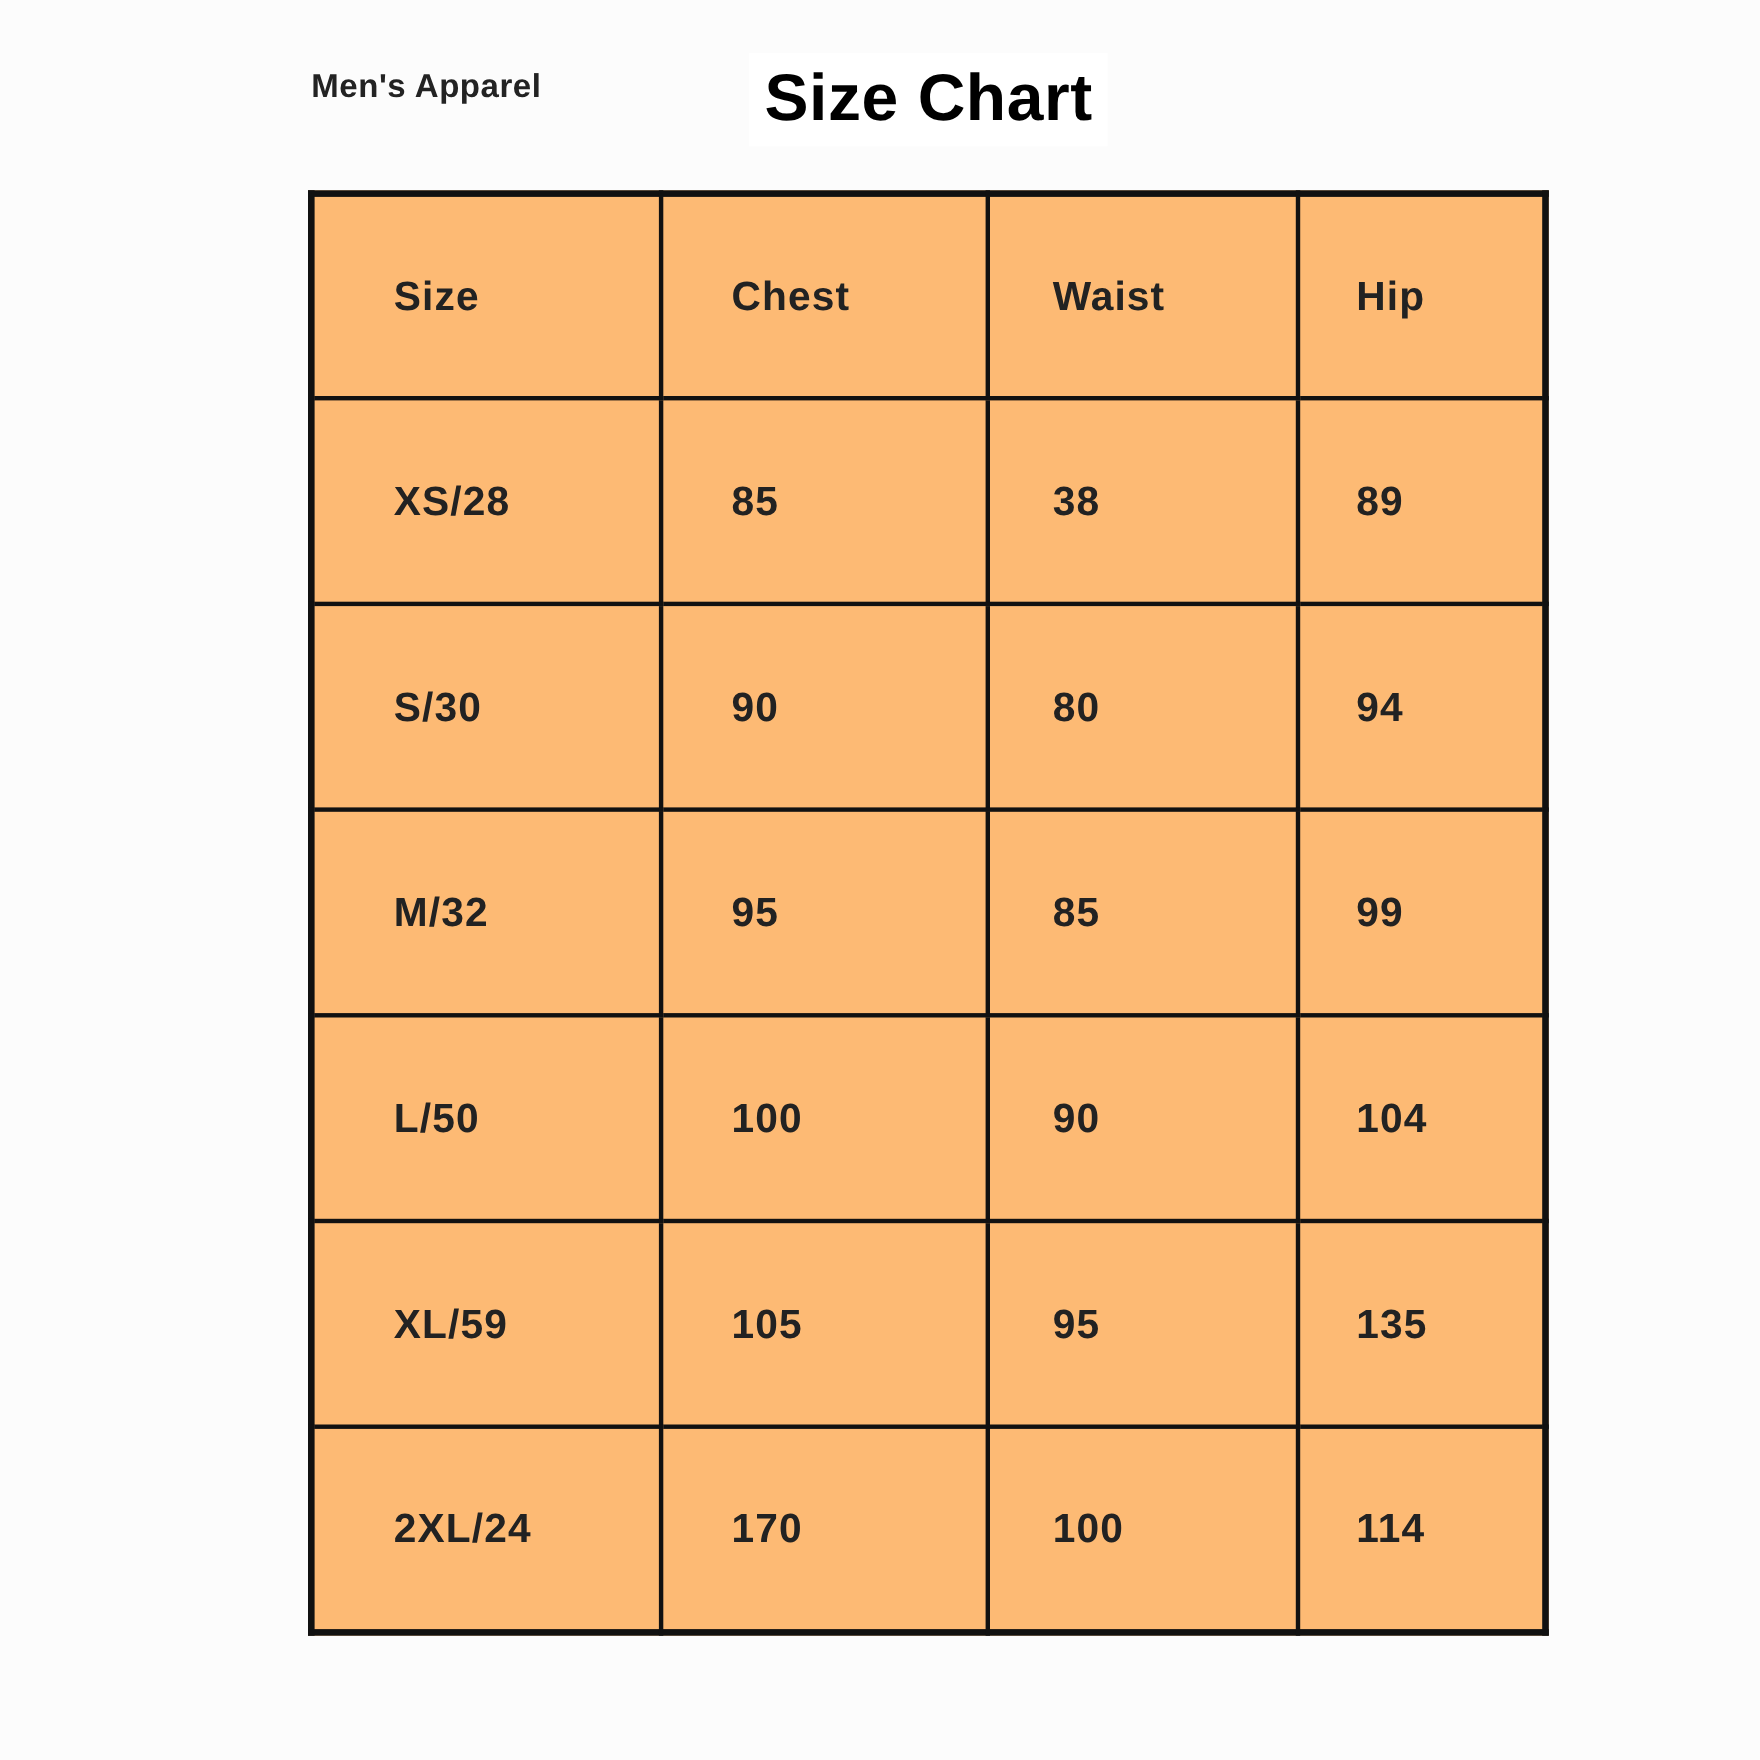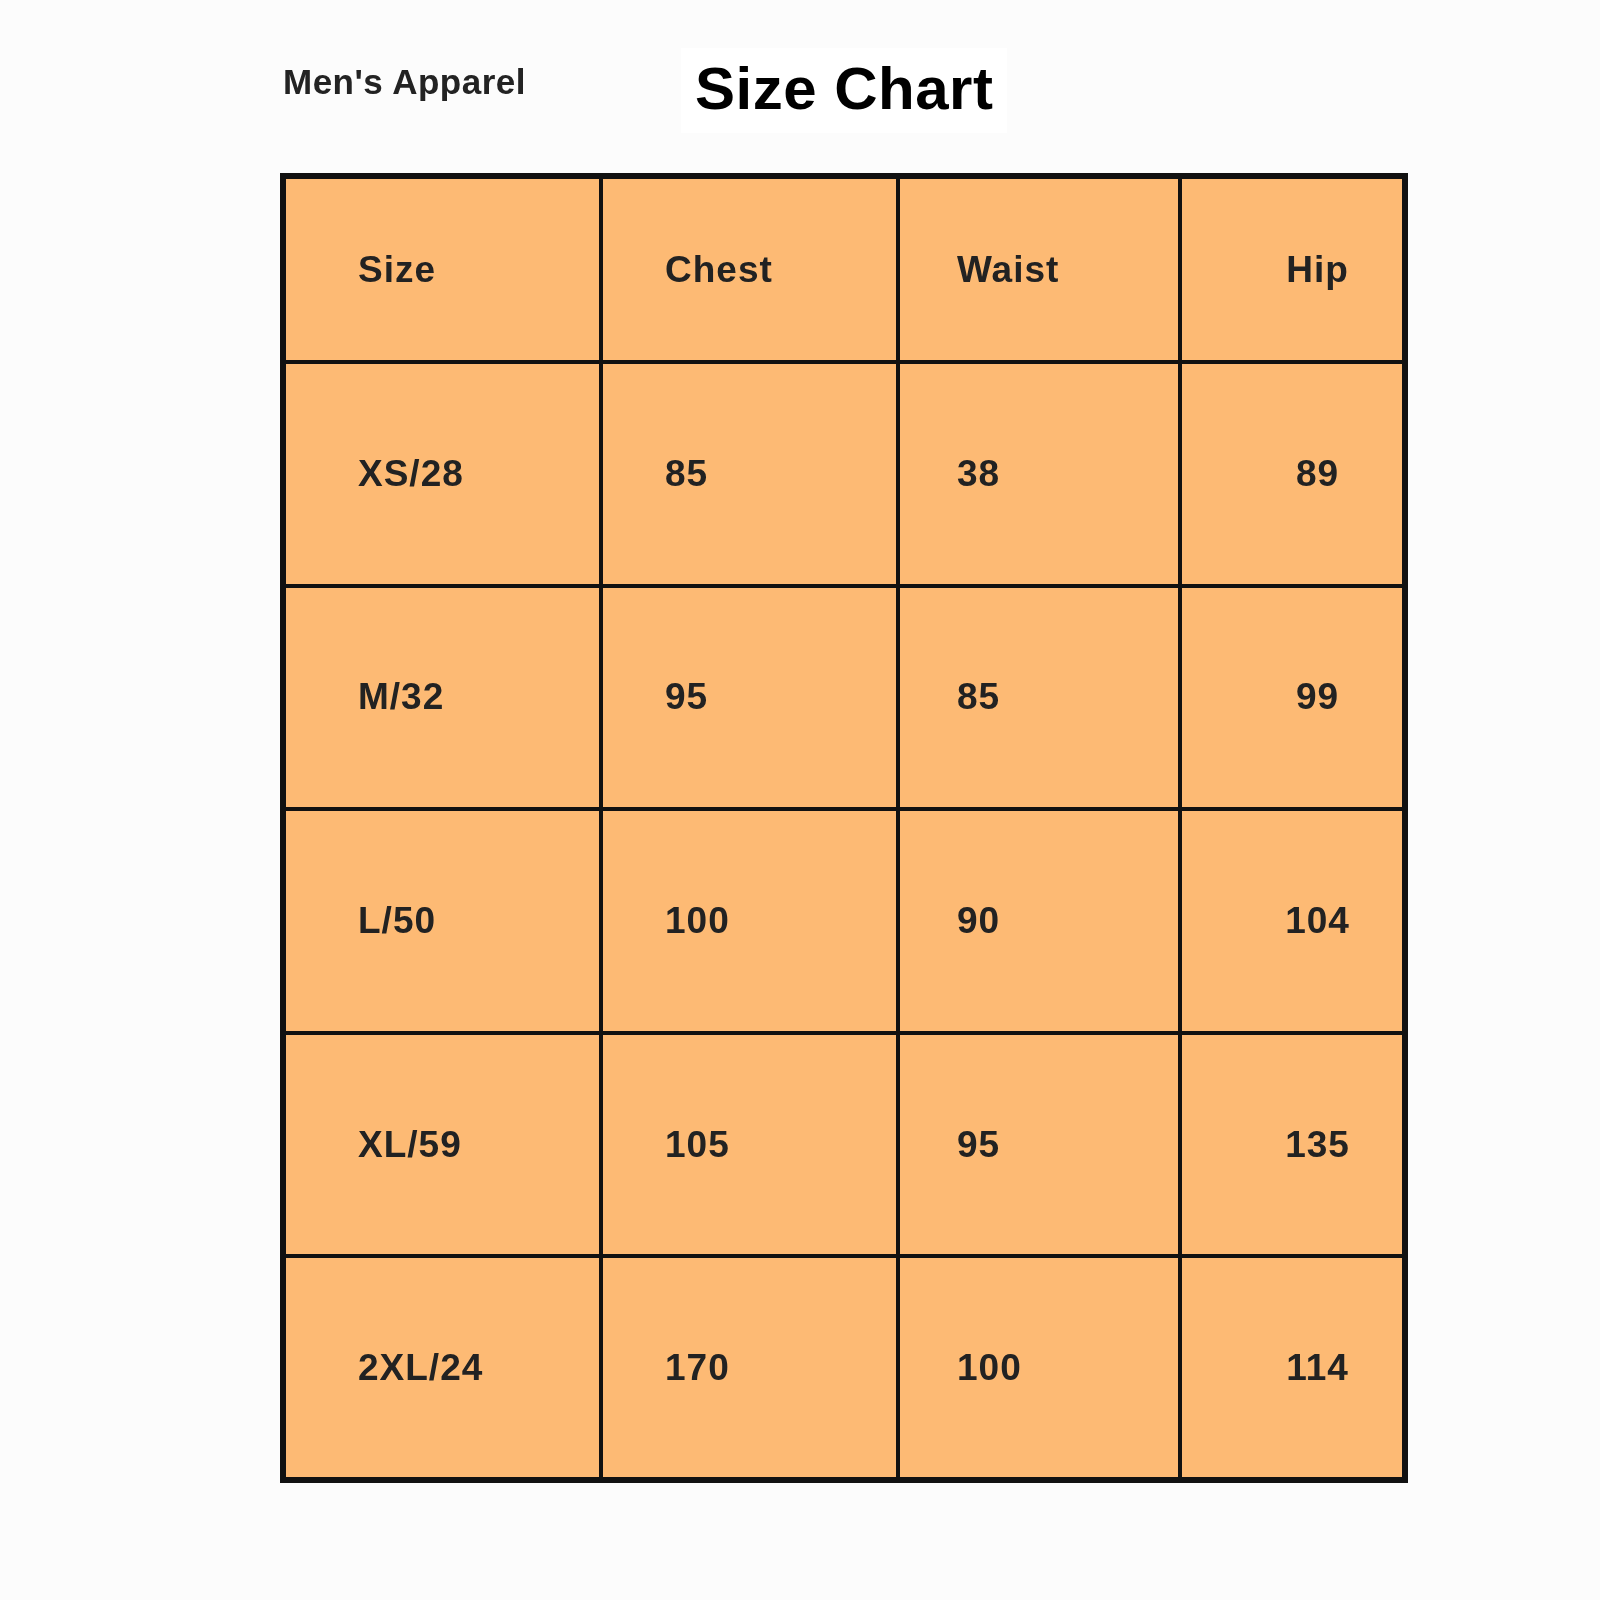--- a/index.html
+++ b/index.html
@@ -20,21 +20,21 @@
     position: absolute;
     left: 283px;
     top: 48px;
     width: 1100px;
     height: 80px;
   }
   .product-label {
     position: absolute;
     left: 0;
     top: 14px;
-    font-size: 35px;
+    font-size: 30px;
     font-weight: bold;
     letter-spacing: 0.5px;
     color: #232323;
     white-space: nowrap;
   }
   .chart-title {
     position: absolute;
     left: 398px;
     top: 0px;
     font-size: 60px;
@@ -69,21 +69,21 @@
     color: #222222;
     text-align: left;
     vertical-align: middle;
     padding: 0;
   }
   table.size-table tr.header-row { height: 186px; }
   table.size-table tr.data-row { height: 187px; }
   table.size-table .pad1 { padding-left: 72px; }
   table.size-table .pad2 { padding-left: 62px; }
   table.size-table .pad3 { padding-left: 57px; }
-  table.size-table .pad4 { padding-left: 51px; text-align: center; }
+  table.size-table .pad4 { padding-left: 51px; }
 </style>
 </head>
 <body>
 
 <div class="canvas">
 
   <div class="page-header">
     <span class="product-label">Men's Apparel</span>
     <span class="chart-title">Size Chart</span>
   </div>
@@ -104,20 +104,26 @@
       </tr>
     </thead>
     <tbody>
       <tr class="data-row">
         <td class="pad1">XS/28</td>
         <td class="pad2">85</td>
         <td class="pad3">38</td>
         <td class="pad4">89</td>
       </tr>
       <tr class="data-row">
+        <td class="pad1">S/30</td>
+        <td class="pad2">90</td>
+        <td class="pad3">80</td>
+        <td class="pad4">94</td>
+      </tr>
+      <tr class="data-row">
         <td class="pad1">M/32</td>
         <td class="pad2">95</td>
         <td class="pad3">85</td>
         <td class="pad4">99</td>
       </tr>
       <tr class="data-row">
         <td class="pad1">L/50</td>
         <td class="pad2">100</td>
         <td class="pad3">90</td>
         <td class="pad4">104</td>

